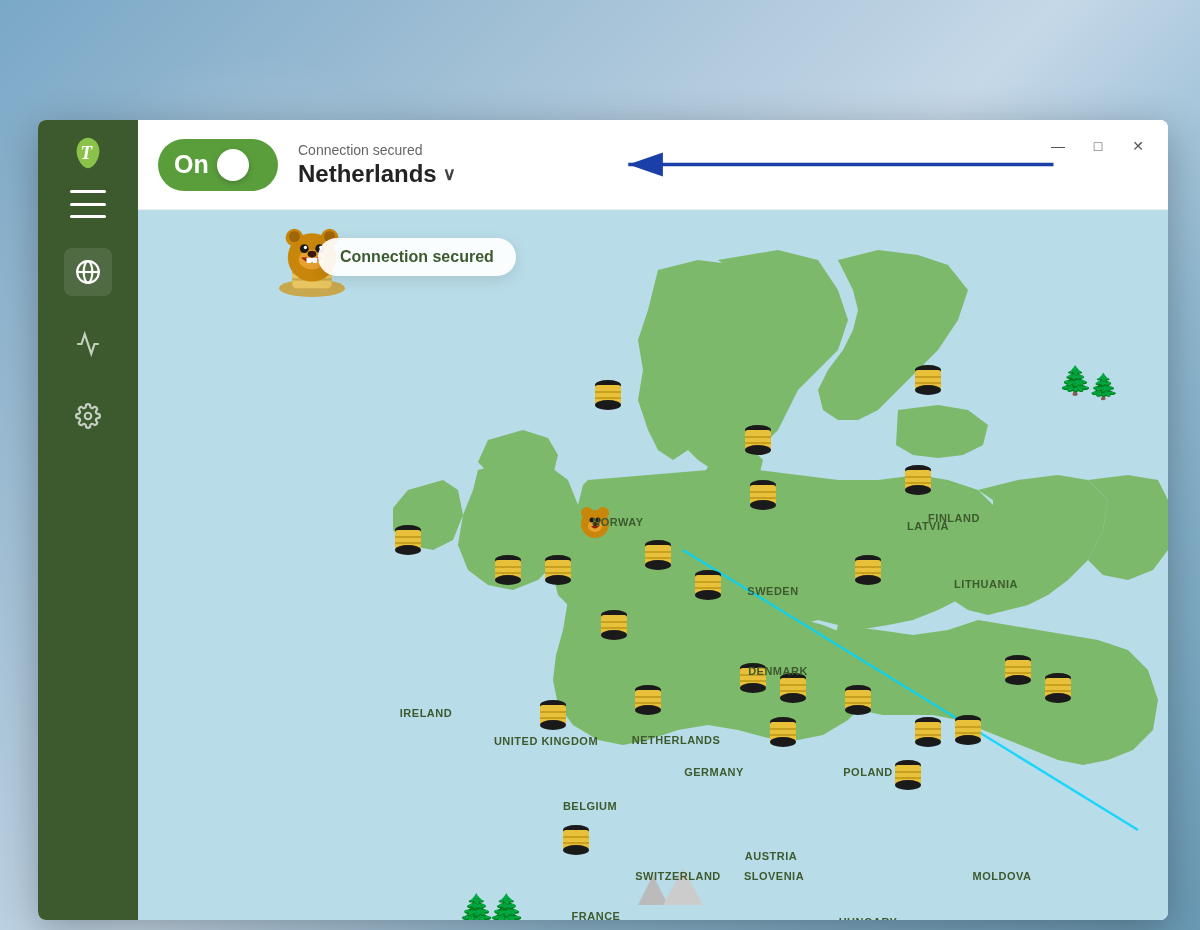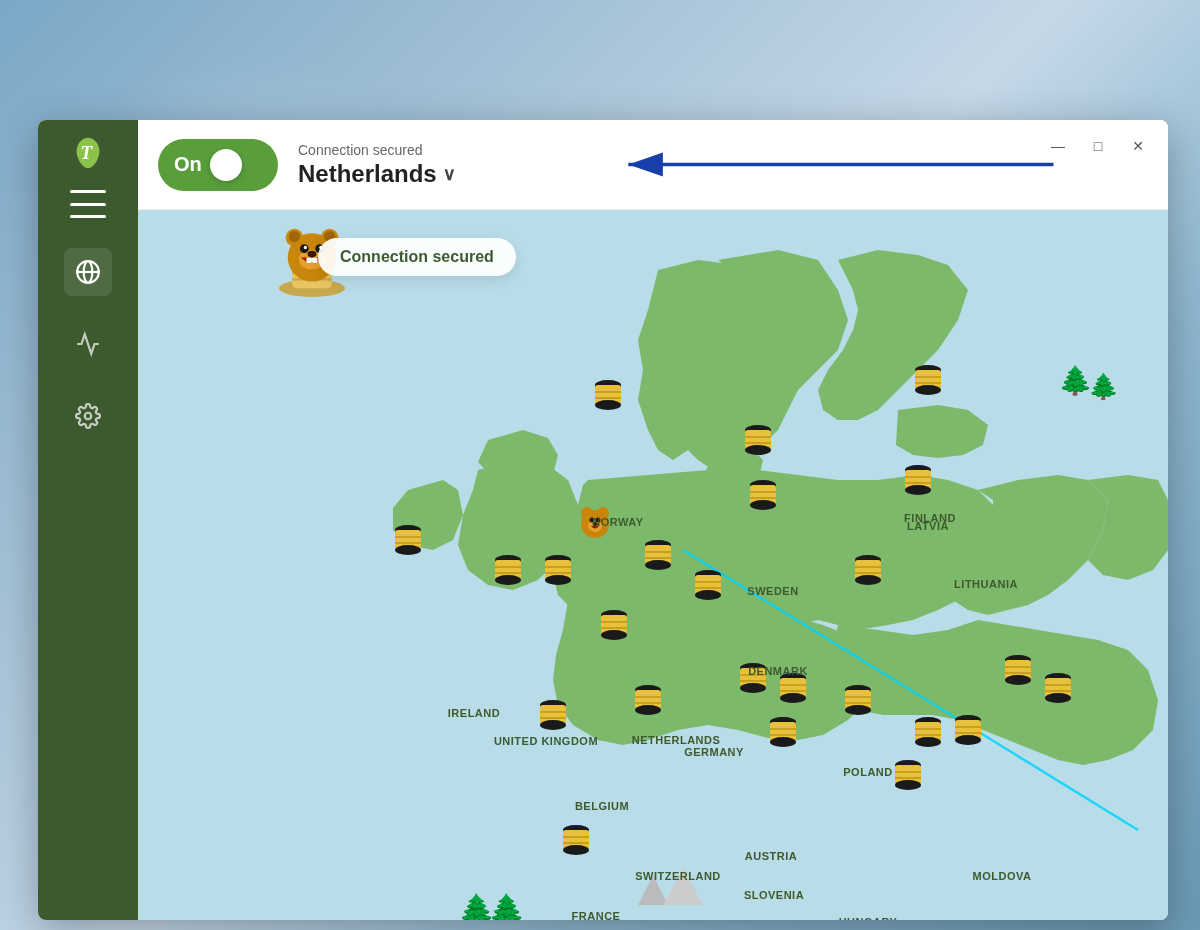--- a/index.html
+++ b/index.html
@@ -163,21 +163,21 @@
       border-radius: 30px;
       padding: 6px 10px 6px 16px;
       cursor: pointer;
       margin-right: 20px;
       min-width: 120px;
       height: 52px;
     }
 
     .toggle-label {
       color: #fff;
-      font-size: 20px;
+      font-size: 25px;
       font-weight: 600;
       margin-right: 8px;
     }
 
     .toggle-knob {
       width: 32px;
       height: 32px;
       background: #fff;
       border-radius: 50%;
       box-shadow: 0 2px 6px rgba(0,0,0,0.2);
@@ -706,33 +706,33 @@
             <ellipse cx="18" cy="8" rx="13" ry="5" fill="#1a1a1a"></ellipse>
             <rect x="5" y="8" width="26" height="20" rx="3" fill="#e8c03a"></rect>
             <line x1="5" y1="15" x2="31" y2="15" stroke="#c8a020" stroke-width="2"></line>
             <line x1="5" y1="21" x2="31" y2="21" stroke="#c8a020" stroke-width="2"></line>
             <ellipse cx="18" cy="28" rx="13" ry="5" fill="#1a1a1a"></ellipse>
           </svg>
       </div>
 
       <div class="map-label" style="left:480px;top:306px;">NORWAY</div>
       <div class="map-label" style="left:635px;top:375px;">SWEDEN</div>
-      <div class="map-label" style="left:792px;top:302px;">FINLAND</div>
+      <div class="map-label" style="left:816px;top:302px;">FINLAND</div>
       <div class="map-label" style="left:790px;top:310px;">LATVIA</div>
       <div class="map-label" style="left:848px;top:368px;">LITHUANIA</div>
       <div class="map-label" style="left:640px;top:455px;">DENMARK</div>
-      <div class="map-label" style="left:288px;top:497px;margin-left:48px;">IRELAND</div>
+      <div class="map-label" style="left:288px;top:497px;">IRELAND</div>
       <div class="map-label" style="left:408px;top:525px;">UNITED KINGDOM</div>
       <div class="map-label" style="left:538px;top:524px;">NETHERLANDS</div>
-      <div class="map-label" style="left:464px;top:590px;text-align:center;">BELGIUM</div>
-      <div class="map-label" style="left:576px;top:536px;">GERMANY</div>
+      <div class="map-label" style="left:452px;top:590px;text-align:center;">BELGIUM</div>
+      <div class="map-label" style="left:576px;top:556px;">GERMANY</div>
       <div class="map-label" style="left:730px;top:556px;">POLAND</div>
       <div class="map-label" style="left:458px;top:680px;margin-top:20px;">FRANCE</div>
       <div class="map-label" style="left:540px;top:660px;">SWITZERLAND</div>
       <div class="map-label" style="left:633px;top:640px;">AUSTRIA</div>
       <div class="map-label" style="left:730px;top:706px;">HUNGARY</div>
-      <div class="map-label" style="left:636px;top:660px;margin-top:19px;">SLOVENIA</div>
+      <div class="map-label" style="left:636px;top:660px;">SLOVENIA</div>
 
       <div class="map-label" style="left:864px;top:660px;">MOLDOVA</div>
 
     </div>
   </div>
 </div>
 
 </body></html>

